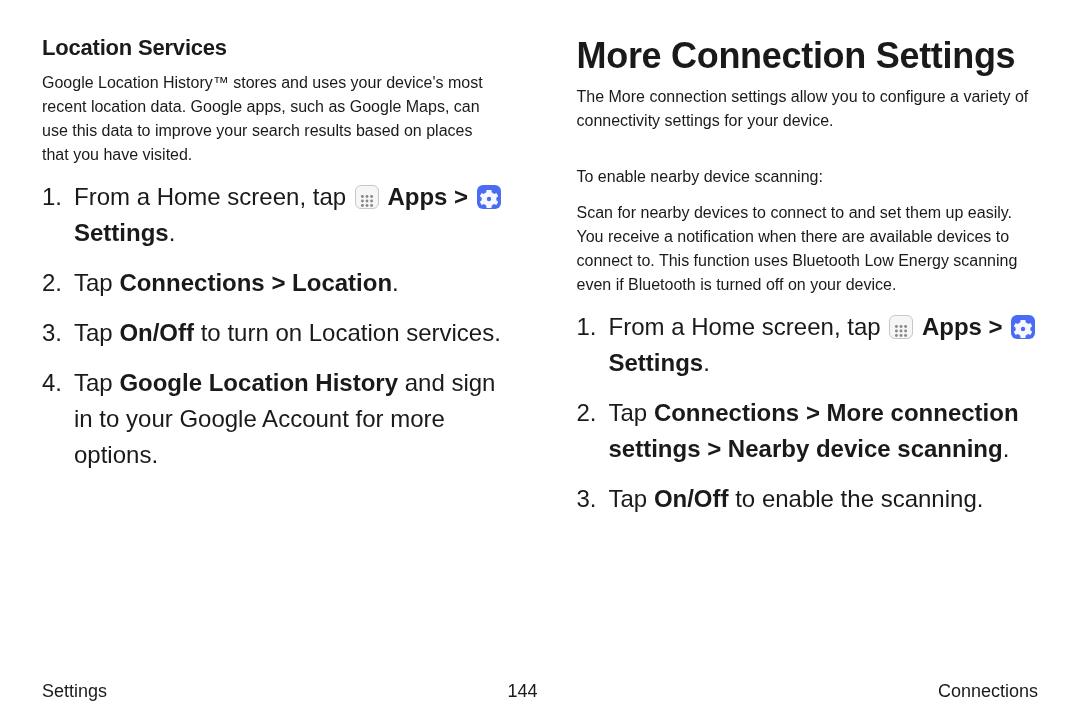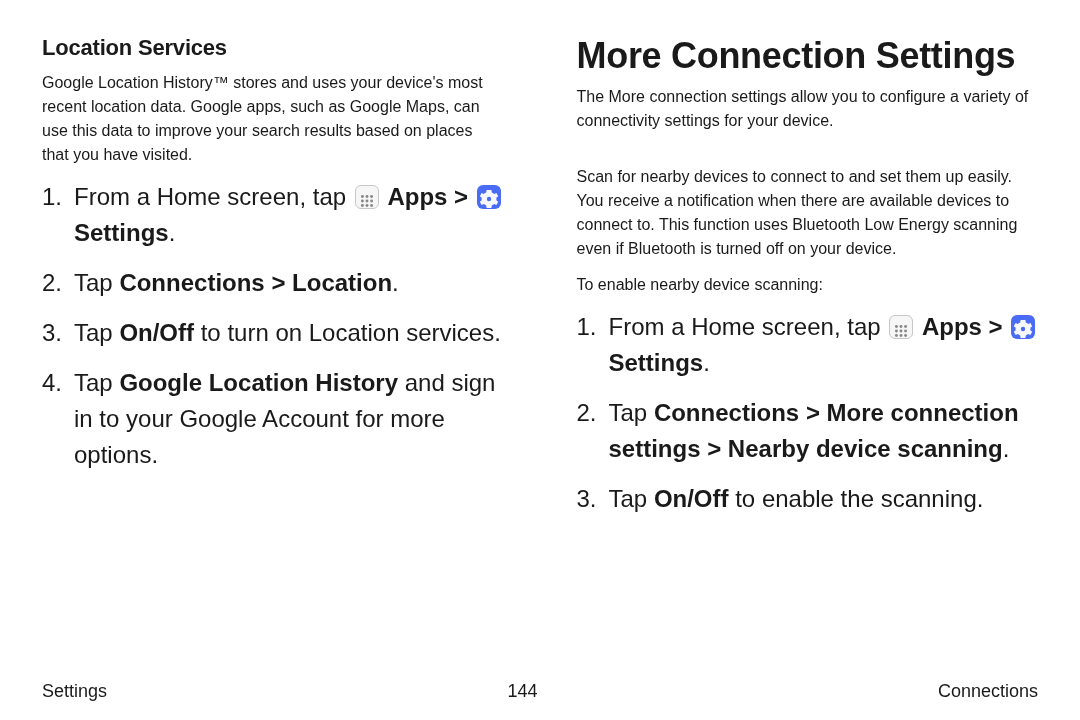--- a/index.html
+++ b/index.html
@@ -101,22 +101,22 @@
       <li>
         <span>Tap </span><span class="bold">Google Location History</span><span> and sign in to your Google Account for more options.</span>
       </li>
     </ol>
   </div>
 
   <div class="col">
     <h1>More Connection Settings</h1>
     <p>The More connection settings allow you to configure a variety of connectivity settings for your device.</p>
     <div class="spacer"></div>
+    <p>To enable nearby device scanning:</p>
     <p>Scan for nearby devices to connect to and set them up easily. You receive a notification when there are available devices to connect to. This function uses Bluetooth Low Energy scanning even if Bluetooth is turned off on your device.</p>
-    <p>To enable nearby device scanning:</p>
     <ol>
       <li>
         <span>From a Home screen, tap </span><span class="icon apps-icon"><svg viewBox="0 0 24 24">
               <g fill="#888">
                 <circle cx="7" cy="7" r="1.6"></circle>
                 <circle cx="12" cy="7" r="1.6"></circle>
                 <circle cx="17" cy="7" r="1.6"></circle>
                 <circle cx="7" cy="12" r="1.6"></circle>
                 <circle cx="12" cy="12" r="1.6"></circle>
                 <circle cx="17" cy="12" r="1.6"></circle>

